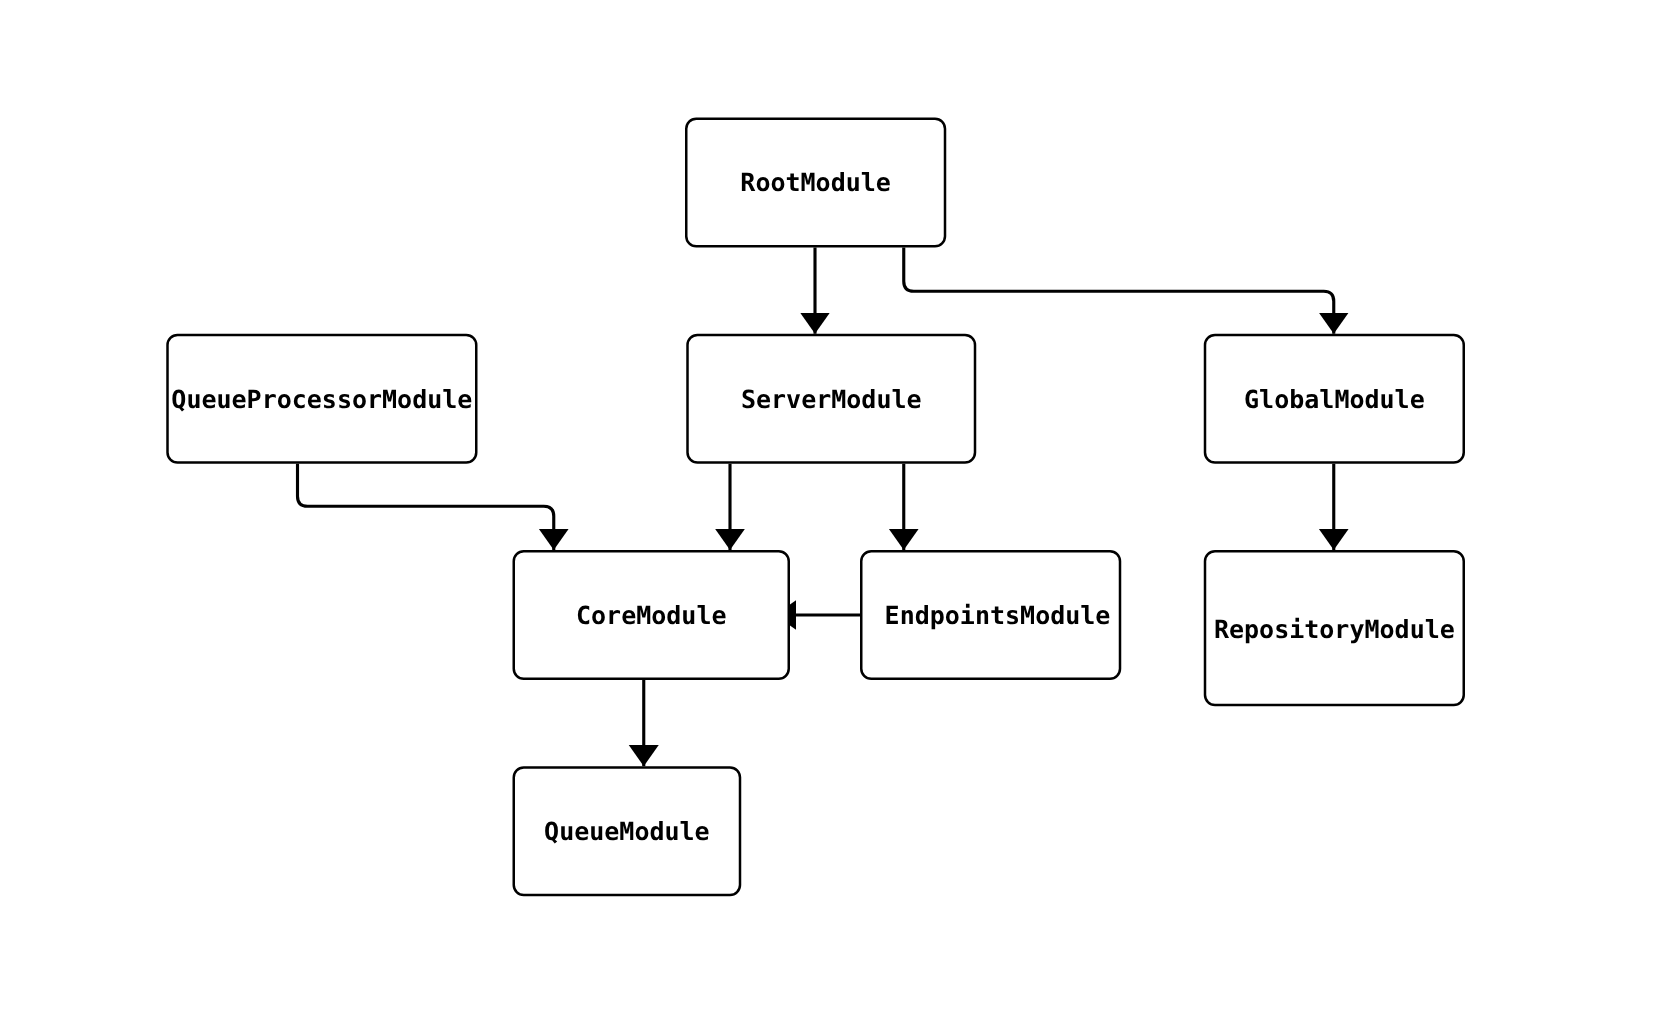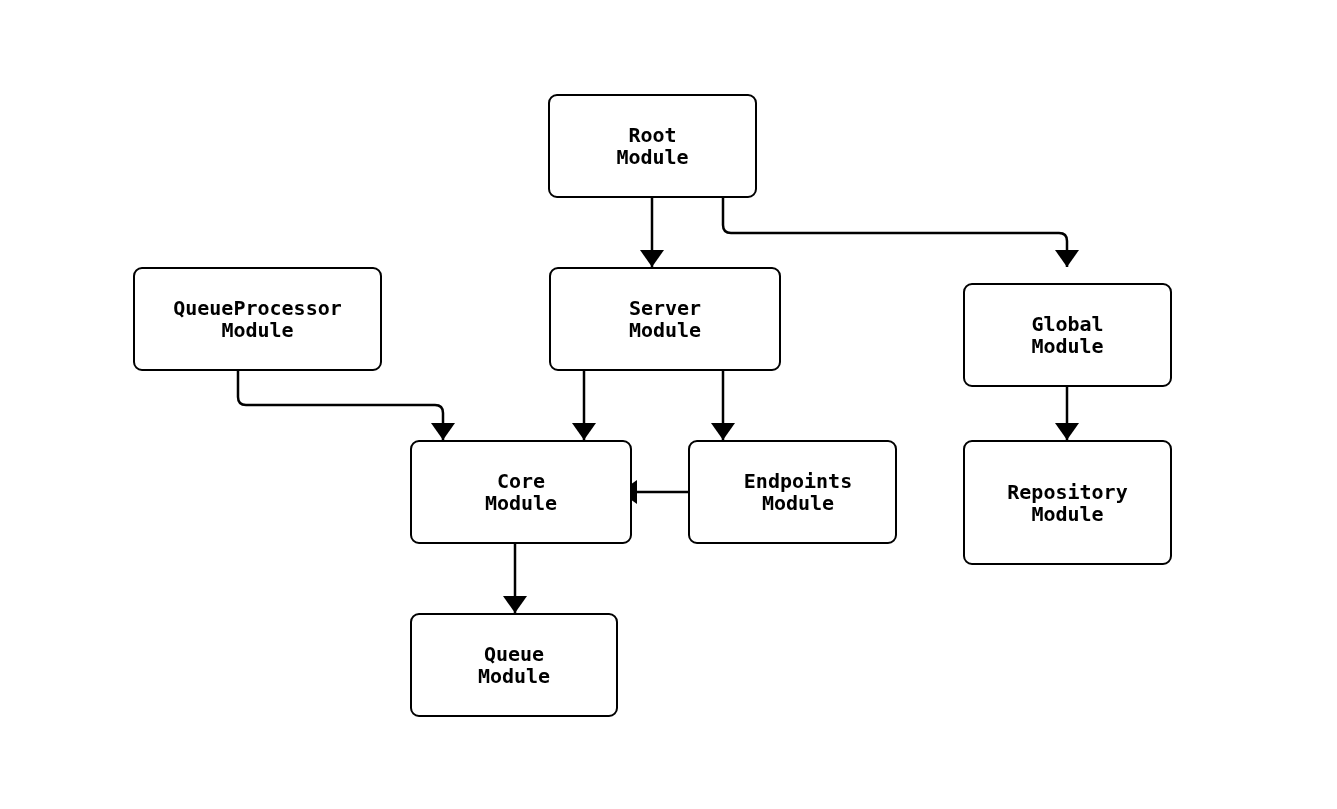--- a/index.html
+++ b/index.html
@@ -27,21 +27,21 @@
     width: 100%;
     height: 100%;
   }
   .node {
     position: absolute;
     box-sizing: border-box;
     background: #ffffff;
     border: 2.5px solid #000000;
     border-radius: 9px;
     display: flex;
-    flex-direction: column;
+    flex-direction: row;
     align-items: center;
     justify-content: center;
     text-align: center;
   }
   .node .label-line {
     display: block;
     font-size: 20px;
     font-weight: bold;
     line-height: 22px;
     color: #000000;
@@ -75,34 +75,34 @@
         <span class="label-line">Module</span>
       </div>
       <div class="node" style="left: 133px; top: 267px; width: 249px; height: 104px;">
         <span class="label-line">QueueProcessor</span>
         <span class="label-line">Module</span>
       </div>
       <div class="node" style="left: 549px; top: 267px; width: 232px; height: 104px;">
         <span class="label-line">Server</span>
         <span class="label-line">Module</span>
       </div>
-      <div class="node" style="left: 963px; top: 267px; width: 209px; height: 104px; margin-top: 16px;">
+      <div class="node" style="left: 963px; top: 267px; width: 209px; height: 104px;">
         <span class="label-line">Global</span>
         <span class="label-line">Module</span>
       </div>
       <div class="node" style="left: 410px; top: 440px; width: 222px; height: 104px;">
         <span class="label-line">Core</span>
         <span class="label-line">Module</span>
       </div>
       <div class="node" style="left: 688px; top: 440px; width: 209px; height: 104px; padding-left: 11px;">
         <span class="label-line">Endpoints</span>
         <span class="label-line">Module</span>
       </div>
       <div class="node" style="left: 963px; top: 440px; width: 209px; height: 125px;">
         <span class="label-line">Repository</span>
         <span class="label-line">Module</span>
       </div>
-      <div class="node" style="left: 410px; top: 613px; width: 208px; height: 104px;">
+      <div class="node" style="left: 410px; top: 613px; width: 183px; height: 104px;">
         <span class="label-line">Queue</span>
         <span class="label-line">Module</span>
       </div>
     </div>
 </div>
 
 </body></html>

